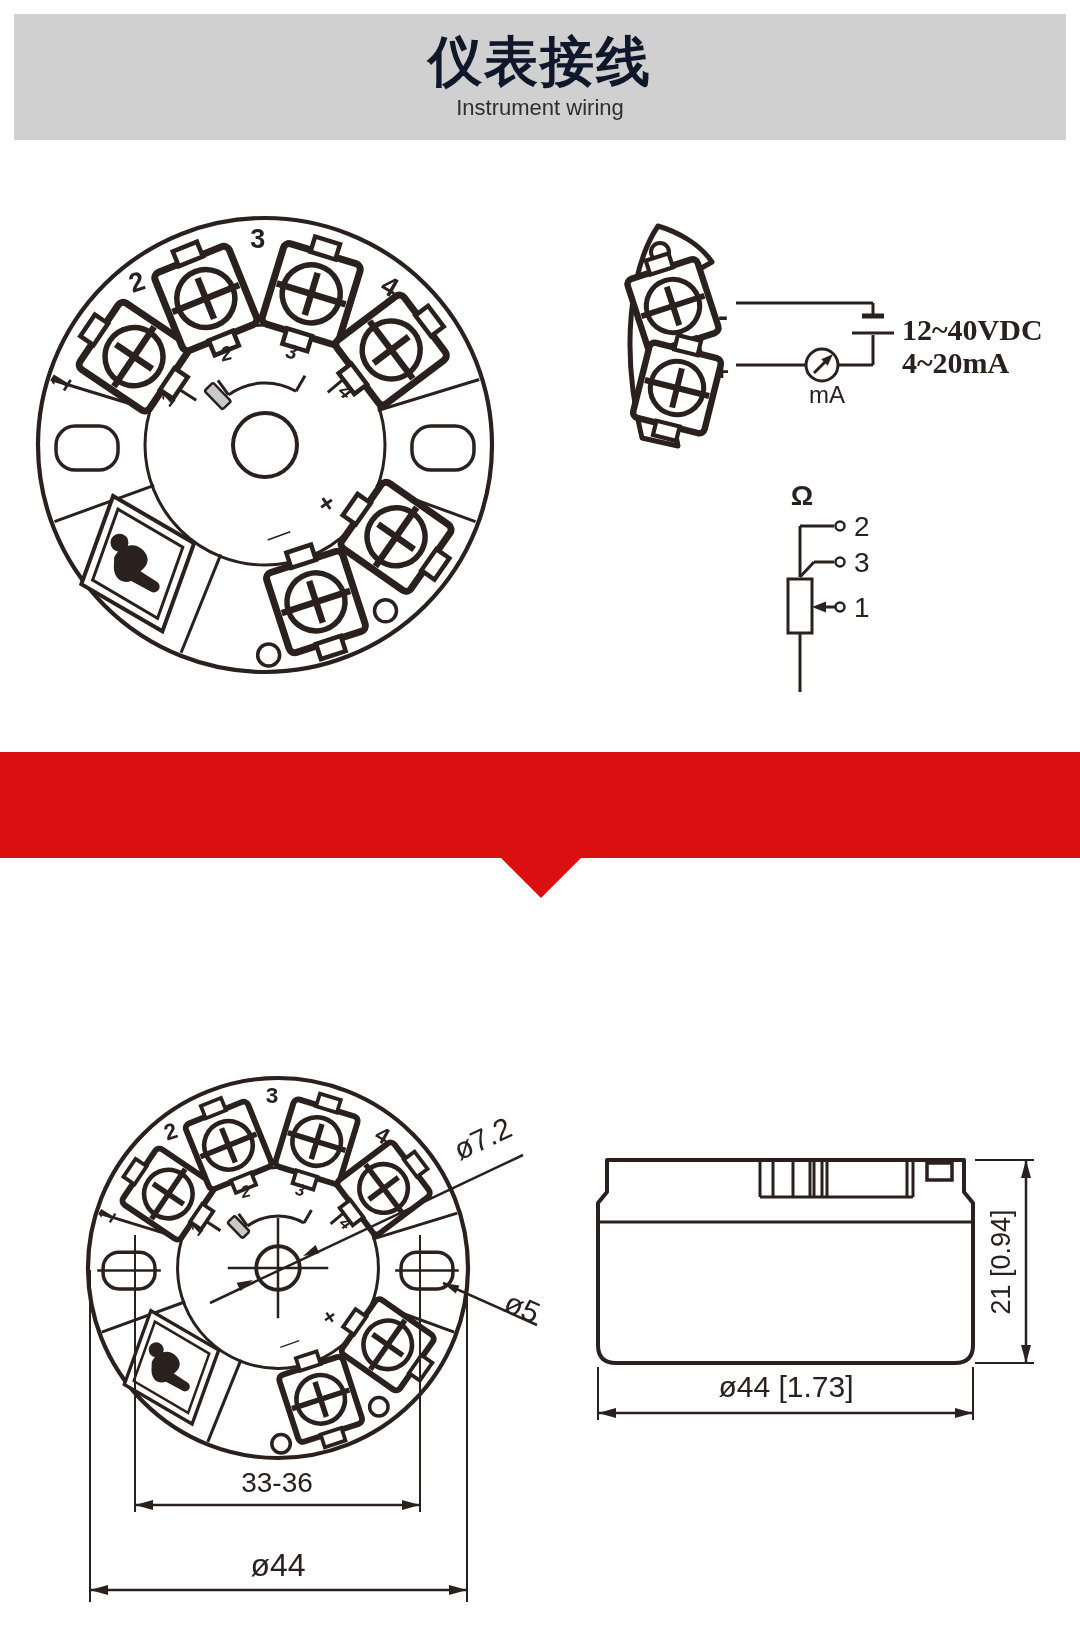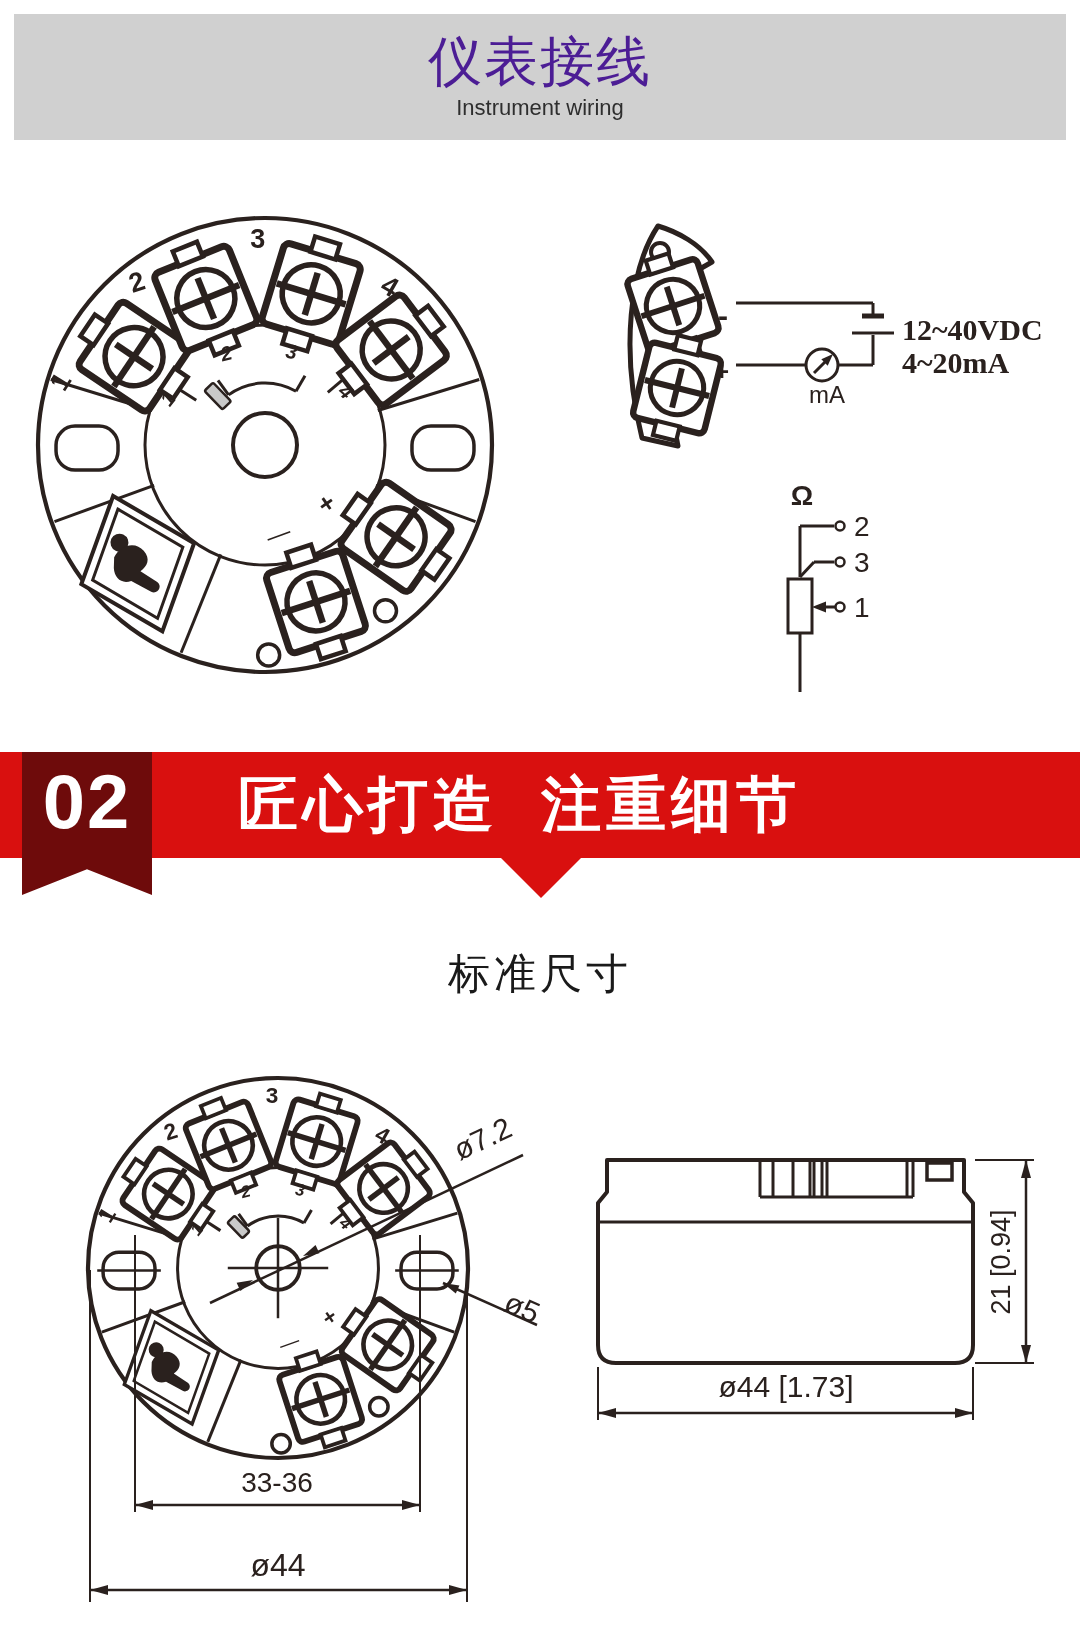--- a/index.html
+++ b/index.html
@@ -1,21 +1,21 @@
 <!DOCTYPE html>
 <html><head>
 <meta charset="utf-8">
 <style>
   html,body{margin:0;padding:0;background:#fff;}
   #page{position:relative;width:1080px;height:1627px;background:#ffffff;overflow:hidden;
         font-family:"Liberation Sans","DejaVu Sans",sans-serif;color:#111;}
   
   #header{position:absolute;left:14px;top:14px;width:1052px;height:126px;background:#d0d0d0;
           display:flex;flex-direction:column;align-items:center;justify-content:center;}
-  #header .t{font-size:54px;font-weight:normal;color:#4c1d95;letter-spacing:2px;line-height:1.05;}
+  #header .t{font-size:54px;font-weight:bold;color:#0f172a;letter-spacing:2px;line-height:1.05;}
   #header .s{font-size:22px;color:#2e2e2e;margin-top:5px;}
   
   .lay{position:absolute;}
   
   #bar{position:absolute;left:0;top:752px;width:1080px;height:106px;}
   #bar-title{position:absolute;left:238px;top:752px;height:106px;display:flex;align-items:center;
              color:#fff;font-size:60px;font-weight:900;letter-spacing:5px;white-space:pre;}
   #ribbon{position:absolute;left:22px;top:752px;width:130px;height:143px;
           clip-path:polygon(0 0,100% 0,100% 100%,50% 82%,0 100%);
           display:flex;justify-content:center;}
@@ -180,27 +180,22 @@
         <circle cx="280" cy="362" r="4.5" stroke="#2a211e" stroke-width="2.5" fill="#fff"></circle>
         <text x="294" y="372" fill="#2a211e" font-size="28" text-anchor="start">3</text>
         <circle cx="280" cy="407" r="4.5" stroke="#2a211e" stroke-width="2.5" fill="#fff"></circle>
         <line x1="275" y1="407" x2="264" y2="407" stroke="#2a211e" stroke-width="3"></line>
         <polygon points="252,407 266,401.5 266,412.5" fill="#2a211e"></polygon>
         <text x="294" y="417" fill="#2a211e" font-size="28" text-anchor="start">1</text>
       </g>
     </svg>
 
   <div id="bar" style="background: rgb(217, 16, 15);"></div>
-  <div id="bar-title">匠心打造  注重细节</div>
-  <div id="ribbon" style="background: rgb(110, 11, 11);">
-    <div class="num">02</div>
-  </div>
   <div id="bar-tail" style="background: rgb(217, 16, 15);"></div>
 
-  <div id="dim-heading">标准尺寸</div>
 
   <svg id="svg-head2" class="lay" style="left:60px;top:1030px" width="510" height="597">
       <g>
         <circle cx="218" cy="238" r="190" stroke="#2a211e" stroke-width="4.2" fill="none"></circle>
         <circle cx="218" cy="238" r="100.44052863436123" stroke="#2a211e" stroke-width="3" fill="none"></circle>
         <line x1="123.5491073625936" y1="209.12346422958697" x2="38.7033902476353" y2="183.18352531718205" stroke="#2a211e" stroke-width="3"></line>
         <line x1="125.18983014088077" y1="271.78013926590967" x2="41.81798264031602" y2="302.1250101318963" stroke="#2a211e" stroke-width="3"></line>
         <line x1="181.0014104652654" y1="329.5747225523673" x2="147.76538935779195" y2="411.8367614553413" stroke="#2a211e" stroke-width="3"></line>
         <line x1="312.4508926374064" y1="209.12346422958697" x2="397.2966097523647" y2="183.18352531718205" stroke="#2a211e" stroke-width="3"></line>
         <line x1="310.81016985911924" y1="271.78013926590967" x2="394.182017359684" y2="302.1250101318963" stroke="#2a211e" stroke-width="3"></line>

